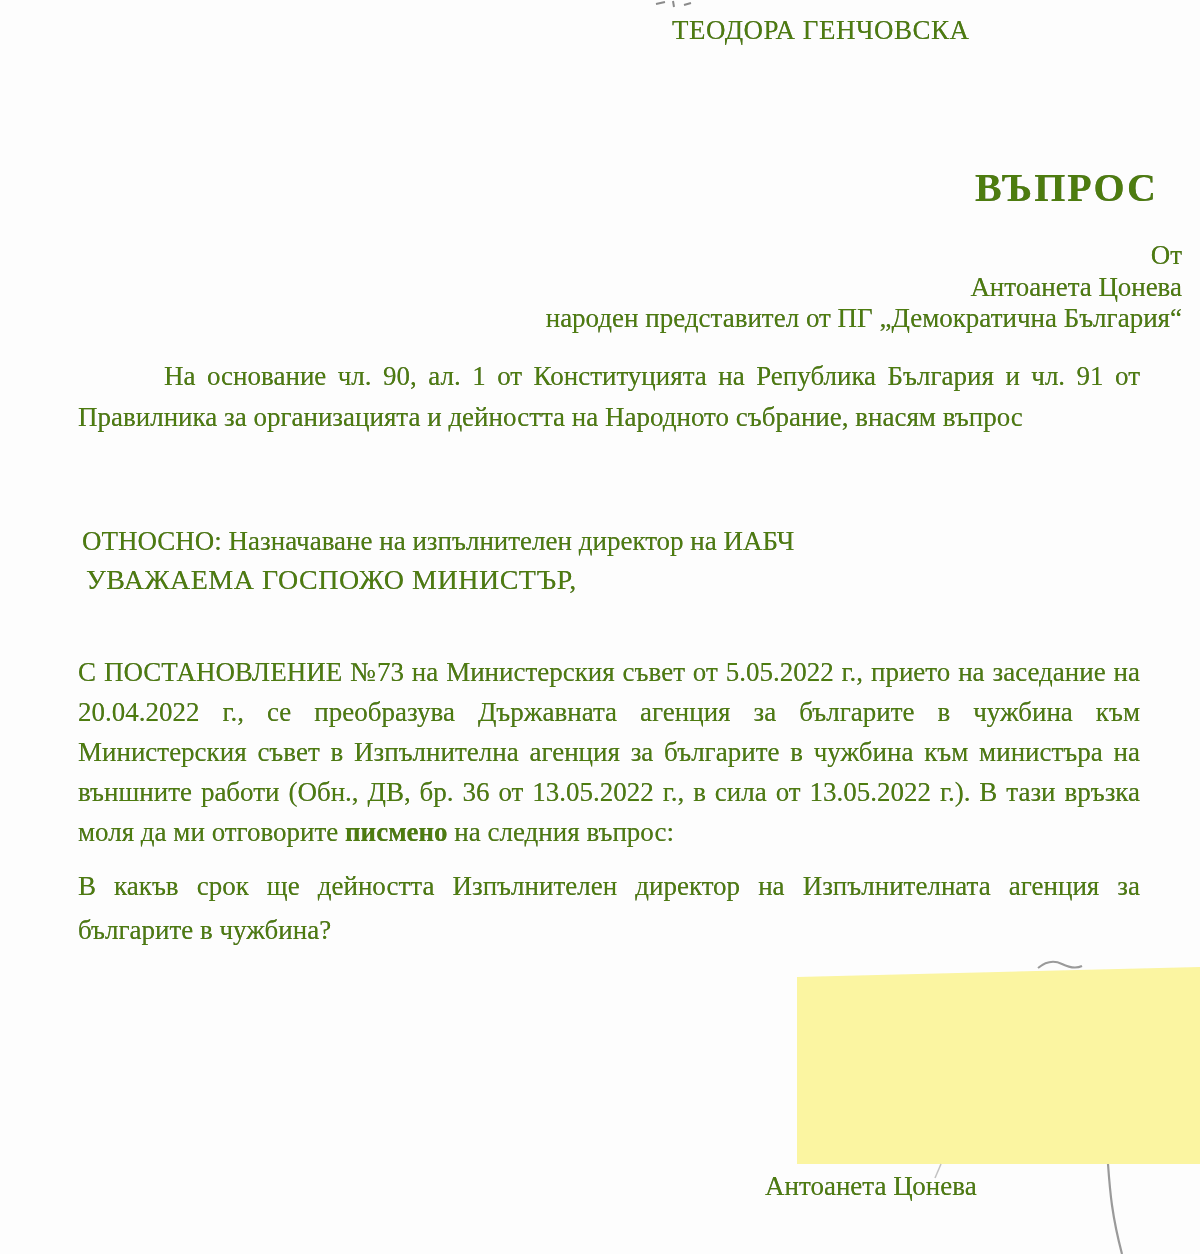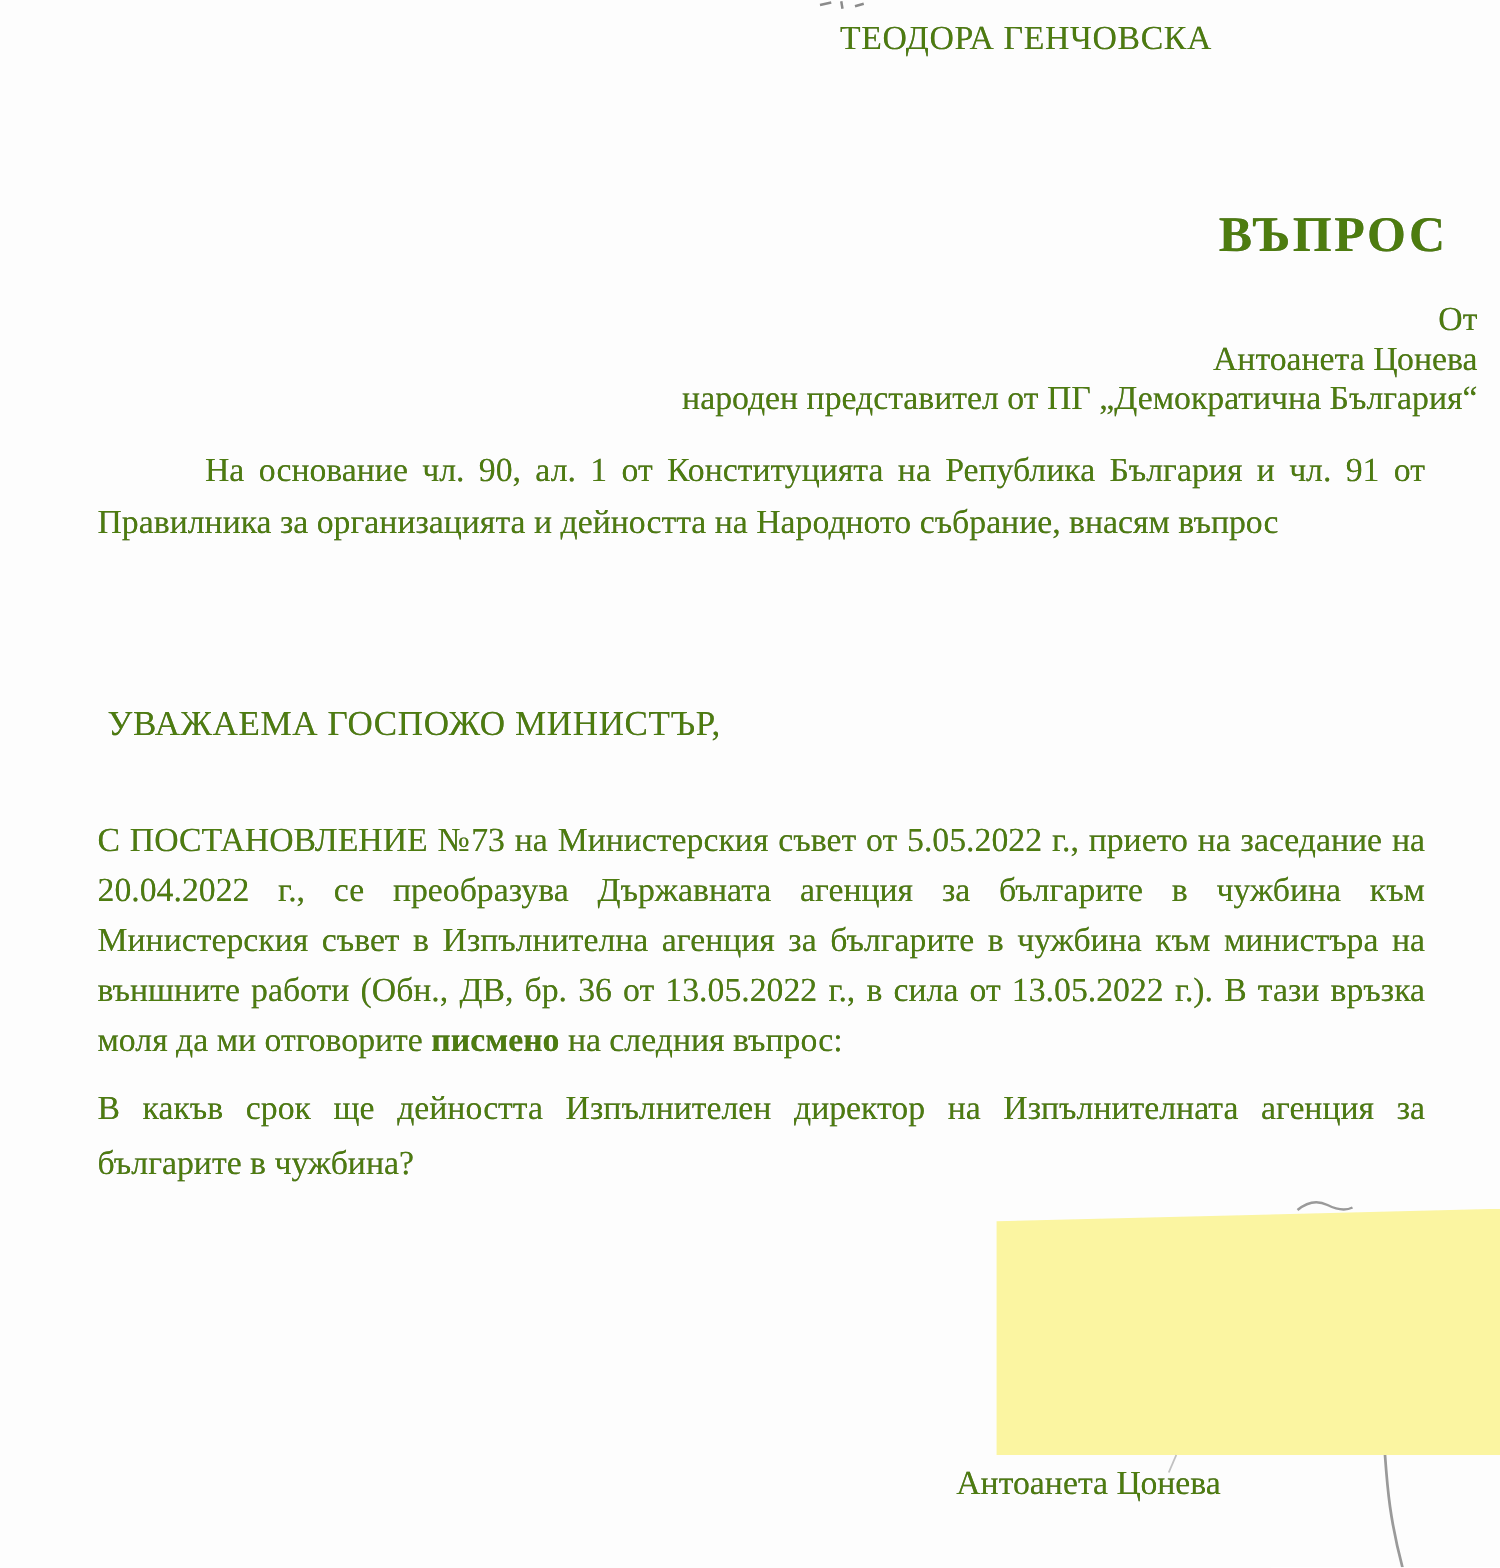--- a/index.html
+++ b/index.html
@@ -119,20 +119,25 @@
   <div class="doc-title">ВЪПРОС</div>
 
   <div class="from-block">
     <div>От</div>
     <div>Антоанета Цонева</div>
     <div>народен представител от ПГ „Демократична България“</div>
   </div>
 
   <div class="para legal-basis">На основание чл. 90, ал. 1 от Конституцията на Република България и чл. 91 от Правилника за организацията и дейността на Народното събрание, внасям въпрос</div>
 
+  <div class="subject-line">
+    <span>ОТНОСНО:</span>
+    <span> </span>
+    <span>Назначаване на изпълнителен директор на ИАБЧ</span>
+  </div>
 
   <div class="salutation">УВАЖАЕМА ГОСПОЖО МИНИСТЪР,</div>
 
   <div class="para body-para"><span>С ПОСТАНОВЛЕНИЕ №73 на Министерския съвет от 5.05.2022 г., прието на заседание на 20.04.2022 г., се преобразува Държавната агенция за българите в чужбина към Министерския съвет в Изпълнителна агенция за българите в чужбина към министъра на външните работи (Обн., ДВ, бр. 36 от 13.05.2022 г., в сила от 13.05.2022 г.). В тази връзка моля да ми отговорите </span><span class="emphasis">писмено</span><span> на следния въпрос:</span></div>
 
   <div class="para question-para">В какъв срок ще дейността Изпълнителен директор на Изпълнителната агенция за българите в чужбина?</div>
 
   <div class="redaction-box" style="background: rgb(251, 245, 161);"></div>
 
   <svg class="pen-layer" width="1200" height="1254" viewBox="0 0 1200 1254">

